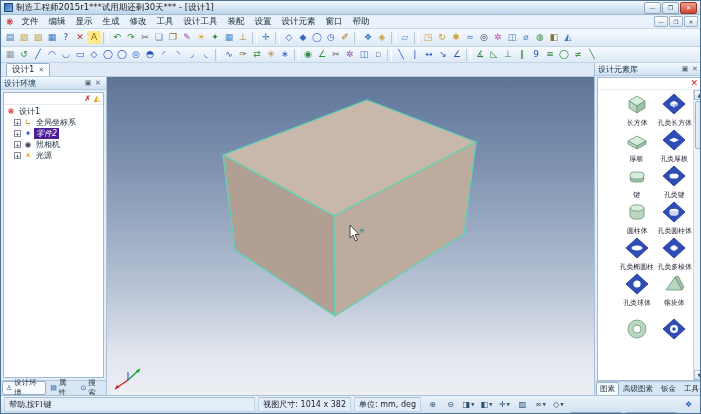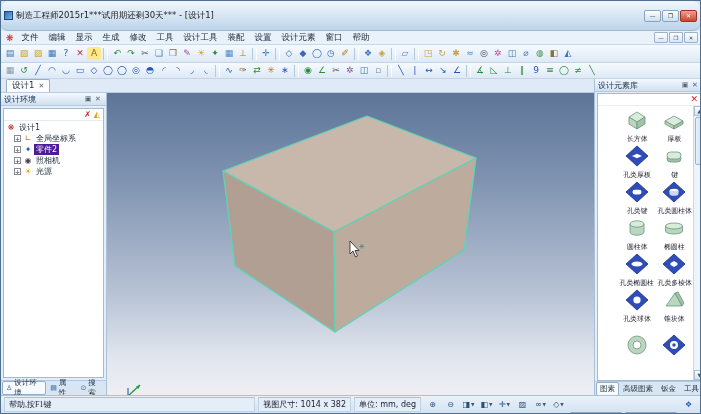--- a/index.html
+++ b/index.html
@@ -1,19 +1,19 @@
 <!DOCTYPE html>
 <html><head>
 <meta charset="utf-8">
 <style>
   html,body{margin:0;padding:0;}
   body{width:701px;height:414px;font-family:"DejaVu Sans",sans-serif;font-size:9px;color:#1a2a3a;background:#eee;}
   .window{width:701px;height:414px;display:flex;flex-direction:column;box-sizing:border-box;border:1px solid #50708f;background:#d5e3f2;overflow:hidden;}
   
-  .titlebar{height:13px;flex:0 0 13px;display:flex;align-items:center;gap:3px;padding:8px 3px;background:linear-gradient(#f0f7fd,#bdd4ea);border-bottom:1px solid #9fb9d2;border-radius:7px;}
+  .titlebar{height:13px;flex:0 0 13px;display:flex;align-items:center;gap:3px;padding:0 3px;background:linear-gradient(#f0f7fd,#bdd4ea);border-bottom:1px solid #9fb9d2;}
   .app-icon{width:9px;height:9px;background:linear-gradient(135deg,#2d6cb4,#7fb1e0);border:1px solid #1c4a80;box-sizing:border-box;}
   .title-text{flex:1;font-size:8.5px;white-space:nowrap;overflow:hidden;color:#222;}
   .winbtn{width:15px;height:10px;display:flex;align-items:center;justify-content:center;font-size:6px;border:1px solid #8aa4be;border-radius:2px;background:linear-gradient(#fdfeff,#cfdeed);color:#345;}
   .winbtn.close{background:linear-gradient(#f0a090,#cc4433);color:#fff;border-color:#993322;}
   
   .menubar{height:13px;flex:0 0 13px;display:flex;align-items:center;background:linear-gradient(#eef5fc,#dcea f7);background-color:#e9f1fa;border-bottom:1px solid #c8d8ea;padding:0 2px;}
   .menu-logo{color:#c22222;font-size:9px;margin:0 3px;}
   .menu-item{padding:0 5px;font-size:8.5px;color:#1a2a3a;}
   .mdi-ctrls{margin-left:auto;display:flex;gap:1px;}
   .mdibtn{width:12px;height:9px;display:flex;align-items:center;justify-content:center;font-size:5.5px;border:1px solid #9ab2ca;background:linear-gradient(#fff,#d8e6f3);border-radius:1px;color:#345;}
@@ -37,21 +37,21 @@
   .ph-ico{width:10px;text-align:center;color:#567;font-size:7px;}
   .tree-box{flex:1;margin:2px;background:#fff;border:1px solid #a3bbd2;display:flex;flex-direction:column;overflow:hidden;}
   .tree-tools{display:flex;justify-content:flex-end;gap:3px;padding:1px 3px 1px 0;border-bottom:1px solid #e3ecf5;}
   .tree-tools span{font-size:8px;}
   .tree{padding:1px 0;}
   .tree-row{display:flex;align-items:center;height:11px;padding-left:2px;font-size:8px;white-space:nowrap;}
   .tree-row .pad{width:8px;flex:0 0 8px;}
   .expander{width:7px;height:7px;flex:0 0 7px;border:1px solid #889;background:#fff;font-size:6px;line-height:5px;text-align:center;color:#334;margin-right:2px;box-sizing:border-box;}
   .tree-ico{width:10px;flex:0 0 10px;text-align:center;margin-right:1px;font-size:8px;}
   .tree-label{padding:0 2px;}
-  .tree-label.sel{background:#4c1d95;color:#fff;}
+  .tree-label.sel{background:#4c1d95;color:#fff;font-style:italic;}
   .left-tabs{height:14px;flex:0 0 14px;display:flex;align-items:center;background:#d8e5f2;border-top:1px solid #b4c9dd;font-size:7.5px;padding-left:1px;}
   .ltab{display:flex;align-items:center;gap:2px;padding:0 3px;height:12px;border:1px solid transparent;color:#234;}
   .ltab.active{background:#f6fafd;border:1px solid #93afca;border-radius:2px;}
   .ltab .ic{font-size:7px;color:#3366aa;}
   
   .viewport{flex:1;position:relative;background:linear-gradient(180deg,#5e7598 0%,#7e92b0 28%,#b7c2d4 66%,#e2e6ee 88%,#edeff4 100%);overflow:hidden;}
   .viewport svg{position:absolute;left:0;top:0;}
   
   .right-col{width:108px;flex:0 0 108px;display:flex;flex-direction:column;background:#e4eefa;border-left:1px solid #aac2d8;min-height:0;}
   .lib-box{flex:1;margin:1px 2px 0 2px;background:#fff;border:1px solid #a3bbd2;display:flex;flex-direction:column;overflow:hidden;}
@@ -315,20 +315,29 @@
               <div class="lib-item">
                 <div class="lib-icon"><svg width="24" height="24" viewBox="0 0 24 24">
                     <polygon points="4,9 12,4 20,9 12,14" fill="#d7ecdb" stroke="#6f947b" stroke-width="0.8" stroke-linejoin="round"></polygon>
                     <polygon points="4,9 12,14 12,21 4,16" fill="#b9d6bf" stroke="#6f947b" stroke-width="0.8" stroke-linejoin="round"></polygon>
                     <polygon points="12,14 20,9 20,16 12,21" fill="#9fc3a7" stroke="#6f947b" stroke-width="0.8" stroke-linejoin="round"></polygon>
                   </svg></div>
                 <div class="lbl">长方体</div>
               </div>
               <div class="lib-item">
                 <div class="lib-icon"><svg width="24" height="24" viewBox="0 0 24 24">
+                    <polygon points="12,2 23,12 12,22 1,12" fill="#2f4db8" stroke="#1c2f80" stroke-width="0.8" stroke-linejoin="round"></polygon>
+                    <polygon points="8,11 12,8.8 16,11 12,13.2" fill="#fff"></polygon>
+                    <polygon points="8,11 12,13.2 12,15.5 8,13.3" fill="#cdd6f2"></polygon>
+                    <polygon points="12,13.2 16,11 16,13.3 12,15.5" fill="#aab8e8"></polygon>
+                  </svg></div>
+                <div class="lbl">孔类长方体</div>
+              </div>
+              <div class="lib-item">
+                <div class="lib-icon"><svg width="24" height="24" viewBox="0 0 24 24">
                     <polygon points="3,13 12,8 21,13 12,18" fill="#d7ecdb" stroke="#6f947b" stroke-width="0.8" stroke-linejoin="round"></polygon>
                     <polygon points="3,13 12,18 12,21 3,16" fill="#b9d6bf" stroke="#6f947b" stroke-width="0.8" stroke-linejoin="round"></polygon>
                     <polygon points="12,18 21,13 21,16 12,21" fill="#9fc3a7" stroke="#6f947b" stroke-width="0.8" stroke-linejoin="round"></polygon>
                   </svg></div>
                 <div class="lbl">厚板</div>
               </div>
               <div class="lib-item">
                 <div class="lib-icon"><svg width="24" height="24" viewBox="0 0 24 24">
                     <polygon points="12,2 23,12 12,22 1,12" fill="#2f4db8" stroke="#1c2f80" stroke-width="0.8" stroke-linejoin="round"></polygon>
                     <polygon points="7,12 12,9.8 17,12 12,14.2" fill="#fff"></polygon>
@@ -344,39 +353,32 @@
               </div>
               <div class="lib-item">
                 <div class="lib-icon"><svg width="24" height="24" viewBox="0 0 24 24">
                     <polygon points="12,2 23,12 12,22 1,12" fill="#2f4db8" stroke="#1c2f80" stroke-width="0.8" stroke-linejoin="round"></polygon>
                     <rect x="7.5" y="9.8" width="9" height="4.6" rx="2.3" fill="#fff"></rect>
                   </svg></div>
                 <div class="lbl">孔类键</div>
               </div>
               <div class="lib-item">
                 <div class="lib-icon"><svg width="24" height="24" viewBox="0 0 24 24">
+                    <path d="M5,8 L5,16 A7,3.2 0 0 0 19,16 L19,8" fill="#b9d6bf" stroke="#6f947b" stroke-width="0.8" stroke-linejoin="round"></path>
+                    <ellipse cx="12" cy="8" rx="7" ry="3.2" fill="#d7ecdb" stroke="#6f947b" stroke-width="0.8" stroke-linejoin="round"></ellipse>
+                  </svg></div>
+                <div class="lbl">圆柱体</div>
+              </div>
+              <div class="lib-item">
+                <div class="lib-icon"><svg width="24" height="24" viewBox="0 0 24 24">
                     <polygon points="12,2 23,12 12,22 1,12" fill="#2f4db8" stroke="#1c2f80" stroke-width="0.8" stroke-linejoin="round"></polygon>
                     <ellipse cx="12" cy="11" rx="4.5" ry="2.3" fill="#fff"></ellipse>
                     <path d="M7.5,11 L7.5,13.5 A4.5,2.3 0 0 0 16.5,13.5 L16.5,11" fill="#cdd6f2"></path>
                   </svg></div>
                 <div class="lbl">孔类圆柱体</div>
-              </div>
-              <div class="lib-item">
-                <div class="lib-icon"><svg width="24" height="24" viewBox="0 0 24 24">
-                    <path d="M5,8 L5,16 A7,3.2 0 0 0 19,16 L19,8" fill="#b9d6bf" stroke="#6f947b" stroke-width="0.8" stroke-linejoin="round"></path>
-                    <ellipse cx="12" cy="8" rx="7" ry="3.2" fill="#d7ecdb" stroke="#6f947b" stroke-width="0.8" stroke-linejoin="round"></ellipse>
-                  </svg></div>
-                <div class="lbl">圆柱体</div>
-              </div>
-              <div class="lib-item">
-                <div class="lib-icon"><svg width="24" height="24" viewBox="0 0 24 24">
-                    <path d="M3.5,10 L3.5,15 A8.5,3 0 0 0 20.5,15 L20.5,10" fill="#b9d6bf" stroke="#6f947b" stroke-width="0.8" stroke-linejoin="round"></path>
-                    <ellipse cx="12" cy="10" rx="8.5" ry="3" fill="#d7ecdb" stroke="#6f947b" stroke-width="0.8" stroke-linejoin="round"></ellipse>
-                  </svg></div>
-                <div class="lbl">椭圆柱</div>
               </div>
               <div class="lib-item">
                 <div class="lib-icon"><svg width="24" height="24" viewBox="0 0 24 24">
                     <polygon points="12,2 23,12 12,22 1,12" fill="#2f4db8" stroke="#1c2f80" stroke-width="0.8" stroke-linejoin="round"></polygon>
                     <ellipse cx="12" cy="12" rx="5.5" ry="2.4" fill="#fff"></ellipse>
                   </svg></div>
                 <div class="lbl">孔类椭圆柱</div>
               </div>
               <div class="lib-item">
                 <div class="lib-icon"><svg width="24" height="24" viewBox="0 0 24 24">

